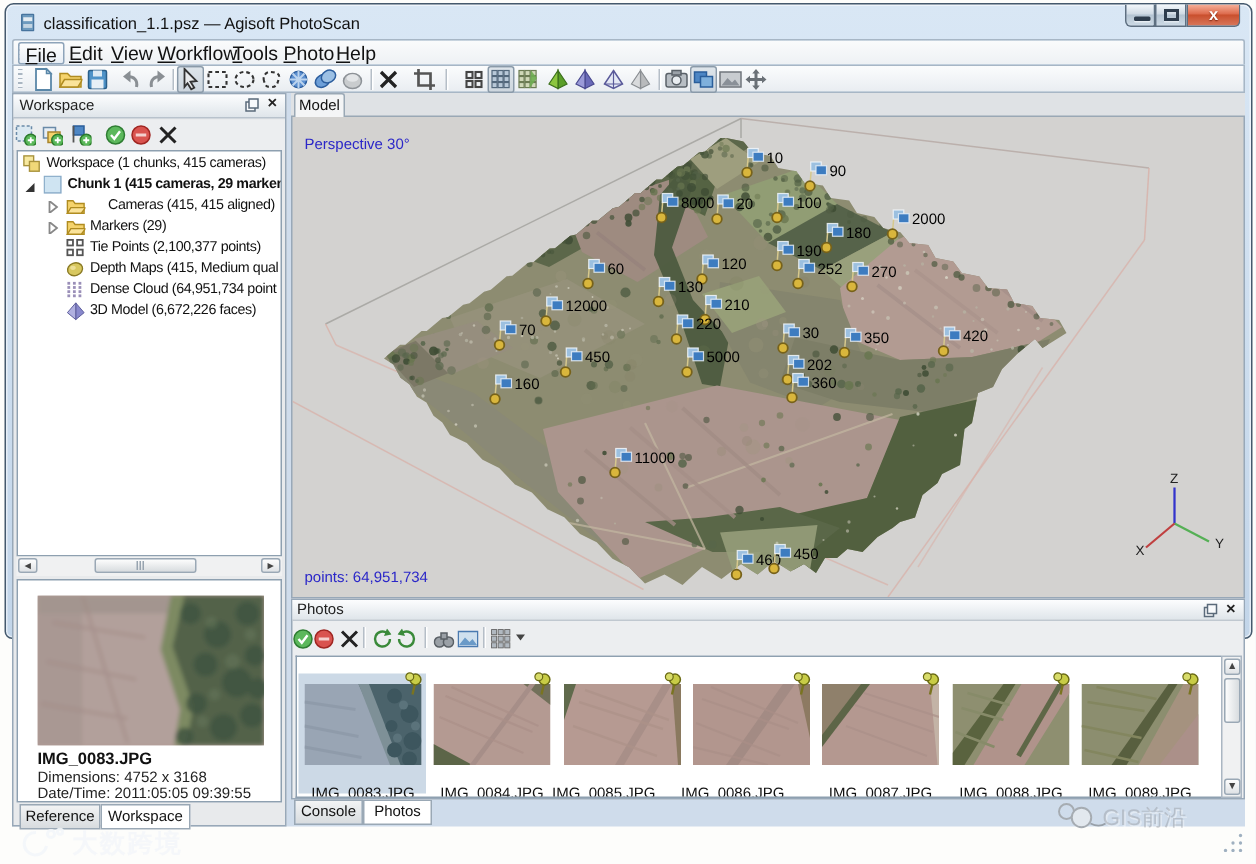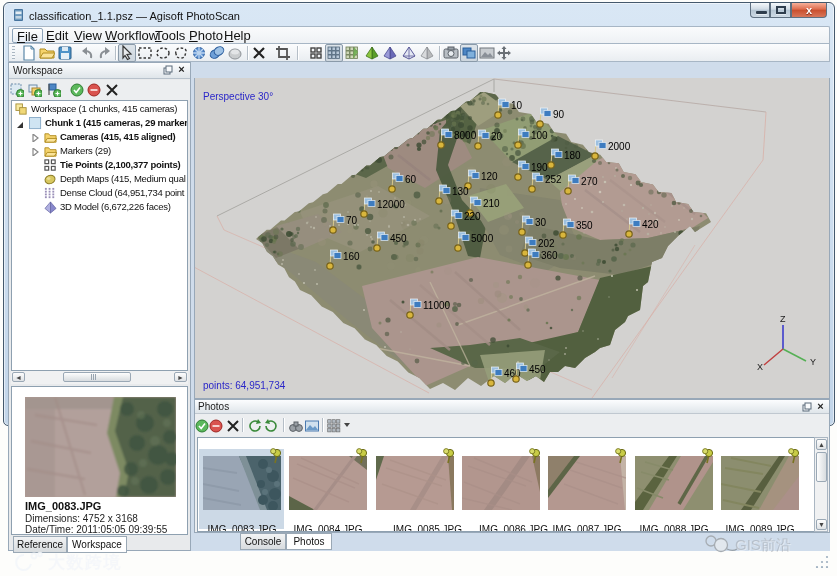--- a/index.html
+++ b/index.html
@@ -39,21 +39,21 @@
 #model-tabbar { position:absolute; left:0; top:0; width:636px; height:16px; background:#dfe2e5; border-bottom:1px solid #9aa8b5;}
 #model-tab { position:absolute; left:2px; top:0px; width:34px; height:16px; background:#f4f5f6; border:1px solid #9aa8b5; border-bottom:none; border-radius:2px 2px 0 0; font-size:10px; text-align:center; line-height:16px; color:#111; }
 #view3d { position:absolute; left:0; top:16px; width:636px; height:321px; background:#d3d2d0; border:1px solid #98a8b8; border-top:none; overflow:hidden; }
 #persp { position:absolute; left:8px; top:13px; color:#2b27c8; font-size:10px; }
 #points { position:absolute; left:8px; bottom:7px; color:#2b27c8; font-size:10px; }
 #photos { position:absolute; left:0; top:337px; width:636px; height:134px; background:#eceef0; border:1px solid #98a8b8; }
 #ph-head { position:absolute; left:0; top:0; width:634px; height:14px; background:linear-gradient(#fcfdfe,#dfe5ea); border-bottom:1px solid #c0c8d0; font-size:10px; color:#222; }
 #ph-tools { position:absolute; left:0; top:15px; width:634px; height:21px; }
 #ph-thumbs { position:absolute; left:2px; top:37px; width:617px; height:95px; background:#fff; border:1px solid #8ea0b0; border-right:none; overflow:hidden; }
 #ph-vscroll { position:absolute; right:1px; top:37px; width:14px; height:95px; background:#f0f1f2; border:1px solid #aab6c2; }
-#bot-tabs { position:absolute; left:186px; top:471px; width:400px; height:18px;margin-left:44px; }
+#bot-tabs { position:absolute; left:186px; top:471px; width:400px; height:18px; }
 .tab { position:absolute; top:0; height:17px; border:1px solid #9aa8b5; font-size:10px; text-align:center; line-height:16px; color:#111; }
 .tab.on { background:#fff; }
 .tab.off { background:linear-gradient(#f2f3f4,#d8dcdf); }
 </style>
 </head>
 <body>
 <div id="page">
 <div id="win">
   <div id="titlebar">
     <svg id="title-ico" viewBox="0 0 9 12">
@@ -267,38 +267,38 @@
               <rect x="0.5" y="0.5" width="12" height="12" fill="#cfe4f2" stroke="#88aac8"></rect>
             </svg>
 <div style="position:absolute;left:33px;top:16px;font-weight:bold;white-space:nowrap">Chunk 1 (415 cameras, 29 marker</div>
 <svg style="position:absolute;left:19px;top:33px" width="8" height="8" viewBox="0 0 8 8">
               <path d="M2 0l5 4-5 4z" fill="none" stroke="#888" stroke-width="1.2"></path>
             </svg>
 <svg style="position:absolute;left:32px;top:30px" width="13" height="13" viewBox="0 0 14 14">
               <path d="M1 3h4l1.5 2H13v7H1z" fill="#f5d36c" stroke="#b08c20"></path>
               <path d="M1 12l2.5-4H14l-3 4z" fill="#fae39a" stroke="#b08c20"></path>
             </svg>
-<div style="position:absolute;left:48px;top:30px;font-weight:bold;white-space:nowrap">Cameras (415, 415 aligned)</div>
+<div style="position:absolute;left:60px;top:30px;font-weight:normal;white-space:nowrap">Cameras (415, 415 aligned)</div>
 <svg style="position:absolute;left:19px;top:47px" width="8" height="8" viewBox="0 0 8 8">
               <path d="M2 0l5 4-5 4z" fill="none" stroke="#888" stroke-width="1.2"></path>
             </svg>
 <svg style="position:absolute;left:32px;top:44px" width="13" height="13" viewBox="0 0 14 14">
               <path d="M1 3h4l1.5 2H13v7H1z" fill="#f5d36c" stroke="#b08c20"></path>
               <path d="M1 12l2.5-4H14l-3 4z" fill="#fae39a" stroke="#b08c20"></path>
             </svg>
 <div style="position:absolute;left:48px;top:44px;font-weight:normal;white-space:nowrap">Markers (29)</div>
 <svg style="position:absolute;left:32px;top:58px" width="13" height="13" viewBox="0 0 14 14">
               <g fill="none" stroke="#555" stroke-width="1.3">
                 <rect x="1" y="1" width="4" height="4"></rect>
                 <rect x="8" y="1" width="4" height="4"></rect>
                 <rect x="1" y="8" width="4" height="4"></rect>
                 <rect x="8" y="8" width="4" height="4"></rect>
               </g>
             </svg>
-<div style="position:absolute;left:48px;top:58px;font-weight:bold;white-space:nowrap">Tie Points (2,100,377 points)</div>
+<div style="position:absolute;left:48px;top:58px;font-weight:normal;white-space:nowrap">Tie Points (2,100,377 points)</div>
 <svg style="position:absolute;left:32px;top:72px" width="13" height="13" viewBox="0 0 14 14">
               <ellipse cx="6.5" cy="7" rx="5.5" ry="4.5" fill="#d8c860" stroke="#8a7a24" transform="rotate(-20 6.5 7)"></ellipse>
               <ellipse cx="5" cy="6" rx="2" ry="1.5" fill="#ecdf96"></ellipse>
             </svg>
 <div style="position:absolute;left:48px;top:72px;font-weight:normal;white-space:nowrap">Depth Maps (415, Medium qual</div>
 <svg style="position:absolute;left:32px;top:86px" width="13" height="13" viewBox="0 0 14 14">
               <g fill="#9a8fb8">
                 <rect x="1" y="1" width="2" height="2"></rect>
                 <rect x="5" y="1" width="2" height="2"></rect>
                 <rect x="9" y="1" width="2" height="2"></rect>
@@ -366,20 +366,23 @@
 <div style="position:absolute;left:13px;top:113px;font-size:11px;font-weight:bold;color:#111">IMG_0083.JPG</div>
 <div style="position:absolute;left:13px;top:126px;font-size:10px;color:#222">Dimensions: 4752 x 3168</div>
 <div style="position:absolute;left:13px;top:137px;font-size:10px;color:#222">Date/Time: 2011:05:05 09:39:55</div>
           </div>
       <div id="left-tabs">
         <div class="tab off" style="left:4px; width:54px;">Reference</div>
         <div class="tab on" style="left:58px; width:60px;">Workspace</div>
       </div>
     </div>
     <div id="maincol">
+      <div id="model-tabbar">
+            <div id="model-tab">Model</div>
+          </div>
       <div id="view3d">
         <svg id="terr" width="636" height="321" viewBox="0 0 636 321" style="position:absolute;left:0;top:0;">
 <polyline points="22,138 299,1" fill="none" stroke="#abaaa6" stroke-width="1"></polyline>
 <polyline points="299,1 299,14" fill="none" stroke="#a8a8a4" stroke-width="1"></polyline>
 <polyline points="299,1 571,34" fill="none" stroke="#b5a8a2" stroke-width="1" opacity="0.8"></polyline>
 <polyline points="571,34 568,82" fill="none" stroke="#d8b0a8" stroke-width="1" opacity="0.8"></polyline>
 <polyline points="568,82 397,320" fill="none" stroke="#d8b0a8" stroke-width="1" opacity="0.75"></polyline>
 <polyline points="500,167 417,300" fill="none" stroke="#d8b0a8" stroke-width="1" opacity="0.6"></polyline>
 <polyline points="22,138 29,152" fill="none" stroke="#d8b0a8" stroke-width="1" opacity="0.8"></polyline>
 <polyline points="29,152 397,312" fill="none" stroke="#d8b0a8" stroke-width="1" opacity="0.7"></polyline>
@@ -1106,35 +1109,35 @@
                 <path d="M66 0L34 54h6L72 0z" fill="#a88f88"></path>
                 <path d="M10 12l56 18M6 28l56 20M14 4l56 20" stroke="#ad9289" stroke-width="1.6" opacity="0.7"></path>
               </svg>
 <svg style="position:absolute;left:242px;top:10px" width="16" height="16" viewBox="0 0 16 16">
                 <g>
                   <path d="M8 15L10.5 4" stroke="#7a7420" stroke-width="1.6"></path>
                   <circle cx="10" cy="5" r="3.6" fill="#c8cc46" stroke="#6a6a14" stroke-width="1"></circle>
                   <circle cx="6.2" cy="3.2" r="2.6" fill="#d8dc6a" stroke="#6a6a14" stroke-width="0.8"></circle>
                 </g>
               </svg>
-<div style="position:absolute;left:170px;top:86px;width:94px;text-align:right;font-size:10px;color:#111">IMG_0085.JPG</div>
+<div style="position:absolute;left:170px;top:86px;width:94px;text-align:left;font-size:10px;color:#111">IMG_0085.JPG</div>
 <svg style="position:absolute;left:264px;top:18px" width="78" height="54" viewBox="0 0 78 54">
                 <rect width="78" height="54" fill="#b2968e"></rect>
                 <path d="M70 0h8v36z" fill="#8d7a62"></path>
                 <path d="M60 0L22 54h8L68 0z" fill="#a38b84"></path>
                 <path d="M6 10l58 20M2 26l56 22M12 2l58 24M0 42l50 12" stroke="#aa8f88" stroke-width="1.5" opacity="0.7"></path>
               </svg>
 <svg style="position:absolute;left:328px;top:10px" width="16" height="16" viewBox="0 0 16 16">
                 <g>
                   <path d="M8 15L10.5 4" stroke="#7a7420" stroke-width="1.6"></path>
                   <circle cx="10" cy="5" r="3.6" fill="#c8cc46" stroke="#6a6a14" stroke-width="1"></circle>
                   <circle cx="6.2" cy="3.2" r="2.6" fill="#d8dc6a" stroke="#6a6a14" stroke-width="0.8"></circle>
                 </g>
               </svg>
-<div style="position:absolute;left:256px;top:86px;width:94px;text-align:right;font-size:10px;color:#111">IMG_0086.JPG</div>
+<div style="position:absolute;left:256px;top:86px;width:94px;text-align:left;font-size:10px;color:#111">IMG_0086.JPG</div>
 <svg style="position:absolute;left:350px;top:18px" width="78" height="54" viewBox="0 0 78 54">
                 <rect width="78" height="54" fill="#b49890"></rect>
                 <path d="M28 0L0 36V0z" fill="#77705399"></path>
                 <path d="M26 0L0 34v8L32 0z" fill="#5d6547"></path>
                 <path d="M72 0h6v54h-1z" fill="#c3b3a6"></path>
                 <path d="M22 14l52 18M16 28l54 20M28 6l50 16" stroke="#ab9089" stroke-width="1.5" opacity="0.7"></path>
               </svg>
 <svg style="position:absolute;left:414px;top:10px" width="16" height="16" viewBox="0 0 16 16">
                 <g>
                   <path d="M8 15L10.5 4" stroke="#7a7420" stroke-width="1.6"></path>

